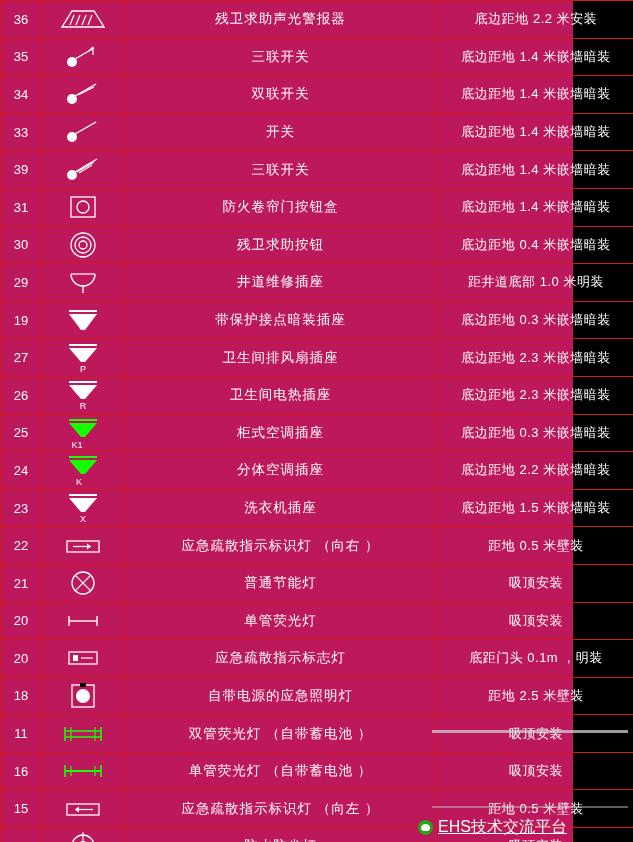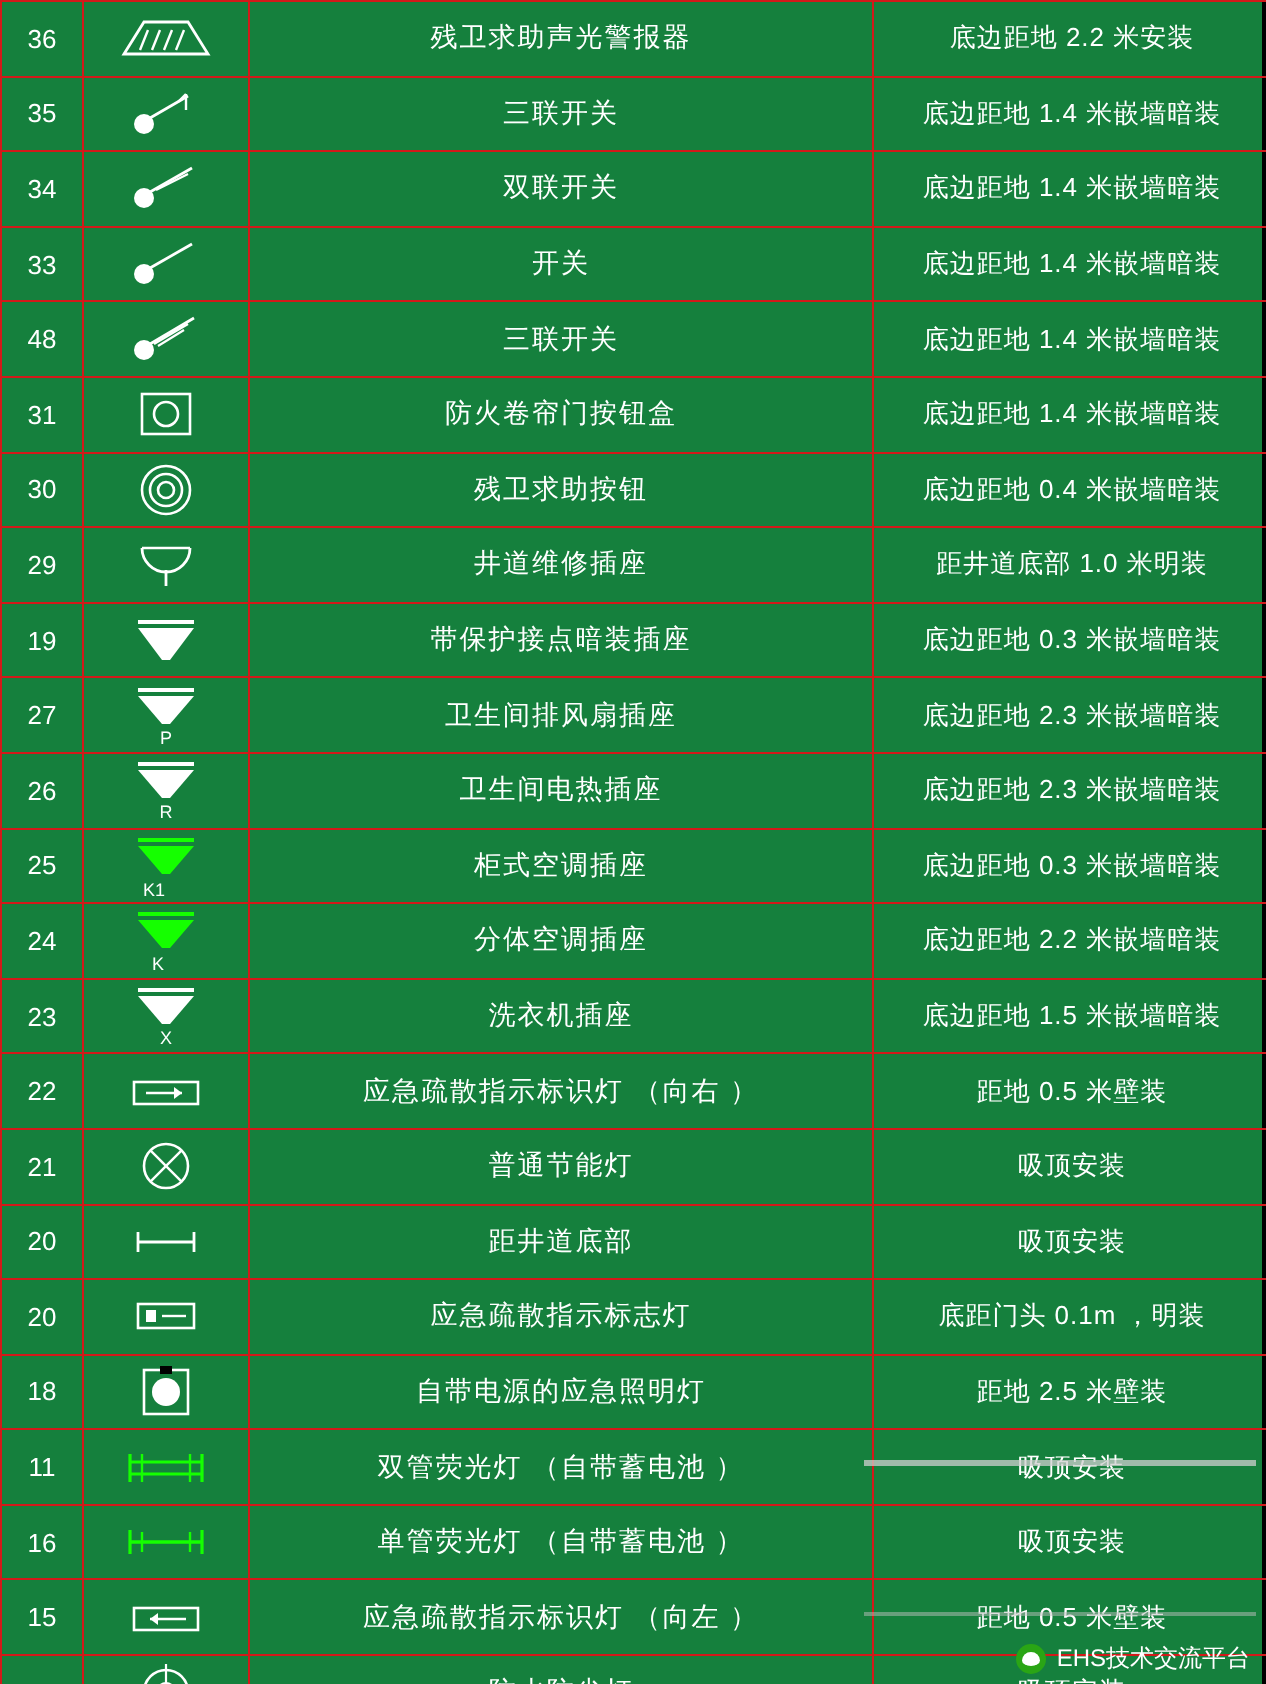--- a/index.html
+++ b/index.html
@@ -4,22 +4,22 @@
 <style>
   html,body{margin:0;padding:0;}
   body{
     width:633px;height:842px;
     background:#000;
     font-family:"Liberation Sans","DejaVu Sans",sans-serif;
     overflow:hidden;
   }
   #sheet{
     position:relative;
-    width:631px;height:842px;
-    background:#15803d;
+    width:573px;height:842px;
+    background:#be185d;
     box-sizing:border-box;
   }
   table{
     border-collapse:collapse;
     width:633px;
     table-layout:fixed;
   }
   td{
     border:1px solid #d21a1a;
     color:#ffffff;
@@ -54,21 +54,21 @@
     position:relative;
     display:inline-block;
   }
   .wm .logo:after{
     content:"";
     position:absolute;left:3px;top:4px;
     width:9px;height:7px;
     border-radius:50% 50% 50% 50%/60% 60% 40% 40%;
     background:#fff;
   }
-  .wm .txt{font-size:12px;}
+  .wm .txt{font-size:16px;text-decoration:underline;}
   
   .smudge1{position:absolute;left:432px;top:730px;width:196px;height:3px;background:#cfcfcf;opacity:.75;}
   .smudge2{position:absolute;left:432px;top:806px;width:196px;height:2px;background:#bdbdbd;opacity:.5;}
 </style>
 </head>
 <body>
 
 <div id="sheet">
 
   <table>
@@ -127,21 +127,21 @@
               <circle cx="12" cy="18" r="5" fill="#fff"></circle>
               <line x1="15" y1="15" x2="36" y2="3" stroke="#fff" stroke-width="1.4"></line>
             </svg>
           </div>
         </td>
         <td class="desc">开关</td>
         <td class="note">底边距地  1.4  米嵌墙暗装</td>
       </tr>
 
       <tr>
-        <td class="num">48</td>
+        <td class="num">39</td>
         <td class="sym">
           <div class="symwrap">
             <svg width="46" height="26" viewBox="0 0 46 26">
               <circle cx="12" cy="18" r="5" fill="#fff"></circle>
               <line x1="15" y1="15" x2="37" y2="2" stroke="#fff" stroke-width="1.4"></line>
               <line x1="17" y1="15" x2="34" y2="5" stroke="#fff" stroke-width="1.1"></line>
               <line x1="19" y1="16" x2="32" y2="8" stroke="#fff" stroke-width="1.1"></line>
             </svg>
           </div>
         </td>
@@ -316,21 +316,21 @@
         <td class="num">20</td>
         <td class="sym">
           <div class="symwrap">
             <svg width="44" height="14" viewBox="0 0 44 14">
               <line x1="8" y1="7" x2="36" y2="7" stroke="#fff" stroke-width="1.4"></line>
               <line x1="8" y1="2" x2="8" y2="12" stroke="#fff" stroke-width="1.4"></line>
               <line x1="36" y1="2" x2="36" y2="12" stroke="#fff" stroke-width="1.4"></line>
             </svg>
           </div>
         </td>
-        <td class="desc">距井道底部</td>
+        <td class="desc">单管荧光灯</td>
         <td class="note">吸顶安装</td>
       </tr>
 
       <tr>
         <td class="num">20</td>
         <td class="sym">
           <div class="symwrap">
             <svg width="40" height="18" viewBox="0 0 40 18">
               <rect x="6" y="3" width="28" height="12" fill="none" stroke="#fff" stroke-width="1.3"></rect>
               <rect x="10" y="6" width="5" height="6" fill="#fff"></rect>

